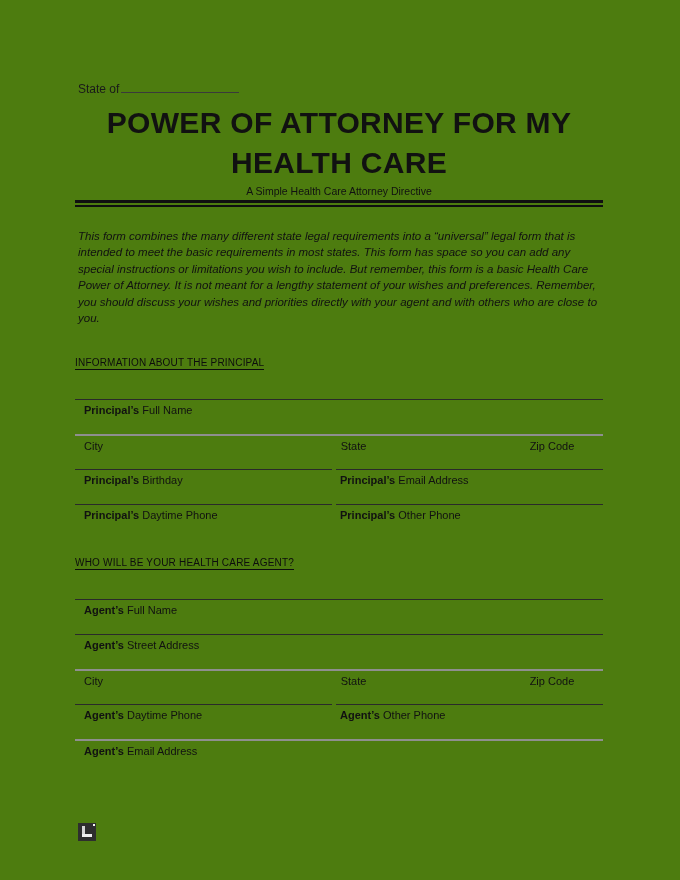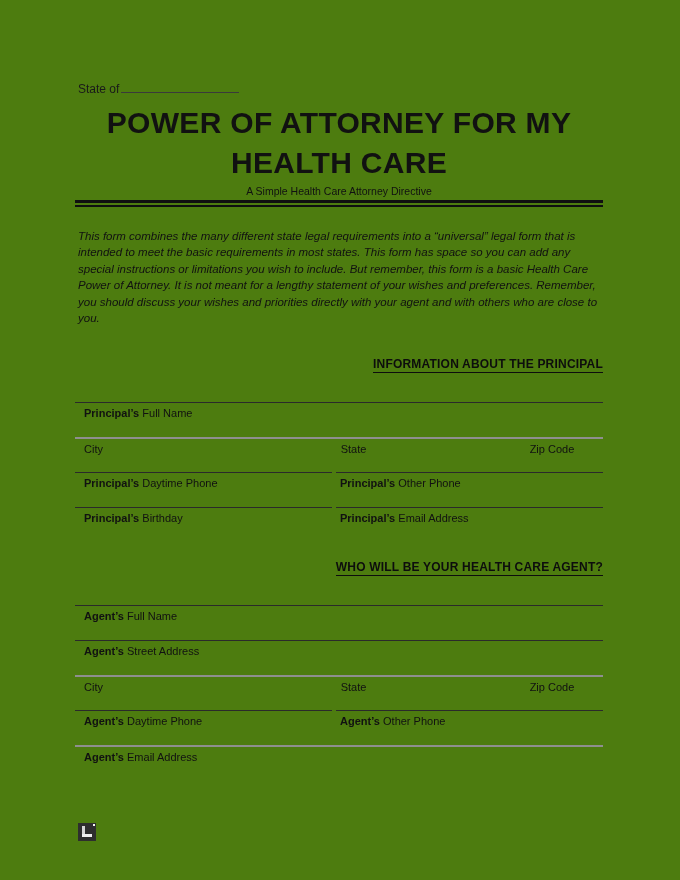--- a/index.html
+++ b/index.html
@@ -55,23 +55,23 @@
     margin-top: 21px;
     padding-left: 3px;
     font-size: 11.5px;
     font-style: italic;
     line-height: 16.6px;
     color: #111;
     width: 524px;
   }
 
   .section-heading {
-    text-align: right;
-    font-size: 12px;
-    font-weight: bold;
+    text-align: left;
+    font-size: 10px;
+    font-weight: normal;
     color: #0d0d0d;
   }
   .section-heading > span {
     display: inline-block;
     border-bottom: 1.6px solid #0d0d0d;
     padding-bottom: 1px;
     letter-spacing: 0.2px;
   }
   .heading-principal { margin-top: 30px; }
   .heading-agent    { margin-top: 18px; }
@@ -173,39 +173,39 @@
         <div class="lbl">State</div>
       </div>
       <div class="cell cell-zip">
         <div class="lbl">Zip Code</div>
       </div>
     </div>
 
     <div class="row row-split">
       <div class="cell cell-left">
         <div class="lbl">
-          <b>Principal’s</b><span>Daytime Phone</span>
+          <b>Principal’s</b><span>Birthday</span>
         </div>
       </div>
       <div class="cell cell-right">
         <div class="lbl">
-          <b>Principal’s</b><span>Other Phone</span>
+          <b>Principal’s</b><span>Email Address</span>
         </div>
       </div>
     </div>
 
     <div class="row row-split">
       <div class="cell cell-left">
         <div class="lbl">
-          <b>Principal’s</b><span>Birthday</span>
+          <b>Principal’s</b><span>Daytime Phone</span>
         </div>
       </div>
       <div class="cell cell-right">
         <div class="lbl">
-          <b>Principal’s</b><span>Email Address</span>
+          <b>Principal’s</b><span>Other Phone</span>
         </div>
       </div>
     </div>
 
   </div>
 
   <div class="section-heading heading-agent">
     <span>WHO WILL BE YOUR HEALTH CARE AGENT?</span>
   </div>
 

